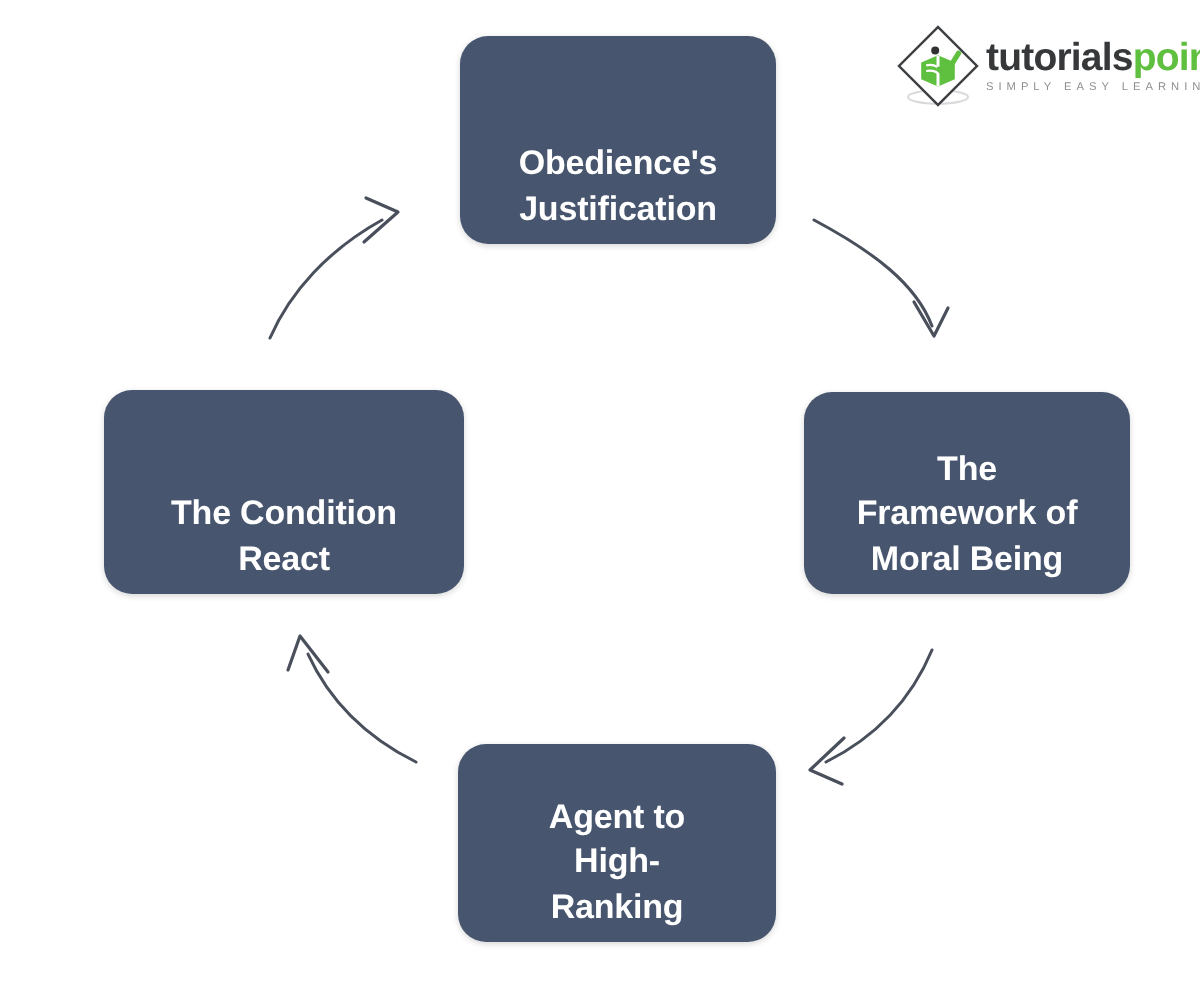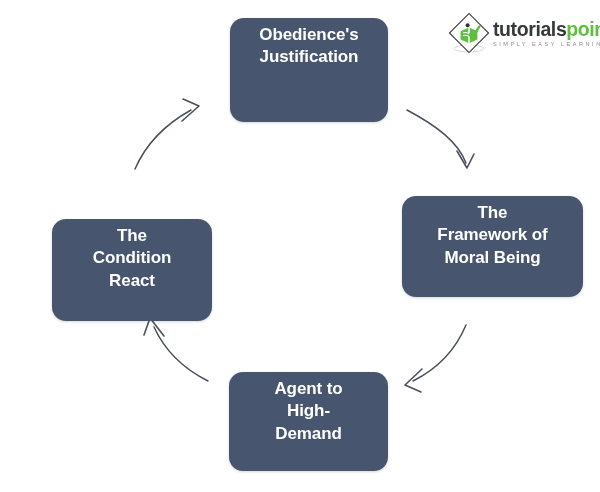--- a/index.html
+++ b/index.html
@@ -57,37 +57,37 @@
     white-space: nowrap;
   }
 
   
   .node {
     position: absolute;
     border-radius: 14px;
     background: #47566e;
     color: #ffffff;
     display: flex;
-    align-items: flex-start;
+    align-items: flex-end;
     justify-content: center;
     text-align: center;
     font-weight: bold;
     font-size: 17px;
     line-height: 1.32;
     letter-spacing: -0.1px;
     padding: 6px 24px;
     box-sizing: border-box;
     box-shadow: 0 1px 3px rgba(0,0,0,0.16);
   }
   .node span { display: block; }
 
   #node-top    { left: 230px; top: 18px;  width: 158px; height: 104px; }
-  #node-right  { left: 402px; top: 196px; width: 181px; height: 101px; }
+  #node-right  { left: 402px; top: 196px; width: 163px; height: 101px; }
   #node-bottom { left: 229px; top: 372px; width: 159px; height: 99px;  }
-  #node-left   { left: 52px;  top: 195px; width: 160px; height: 102px; margin-top: 24px; }
+  #node-left   { left: 52px;  top: 195px; width: 180px; height: 102px; }
 
   
   #arrows {
     position: absolute;
     left: 0;
     top: 0;
     width: 600px;
     height: 492px;
     pointer-events: none;
   }
@@ -144,21 +144,21 @@
     <div>
       <span>The</span>
       <span>Framework of</span>
       <span>Moral Being</span>
     </div>
   </div>
 
   <div class="node" id="node-bottom">
     <div>
       <span>Agent to High-</span>
-      <span>Demand</span>
+      <span>Ranking</span>
     </div>
   </div>
 
   <div class="node" id="node-left">
     <div>
       <span>The Condition</span>
       <span>React</span>
     </div>
   </div>
 

